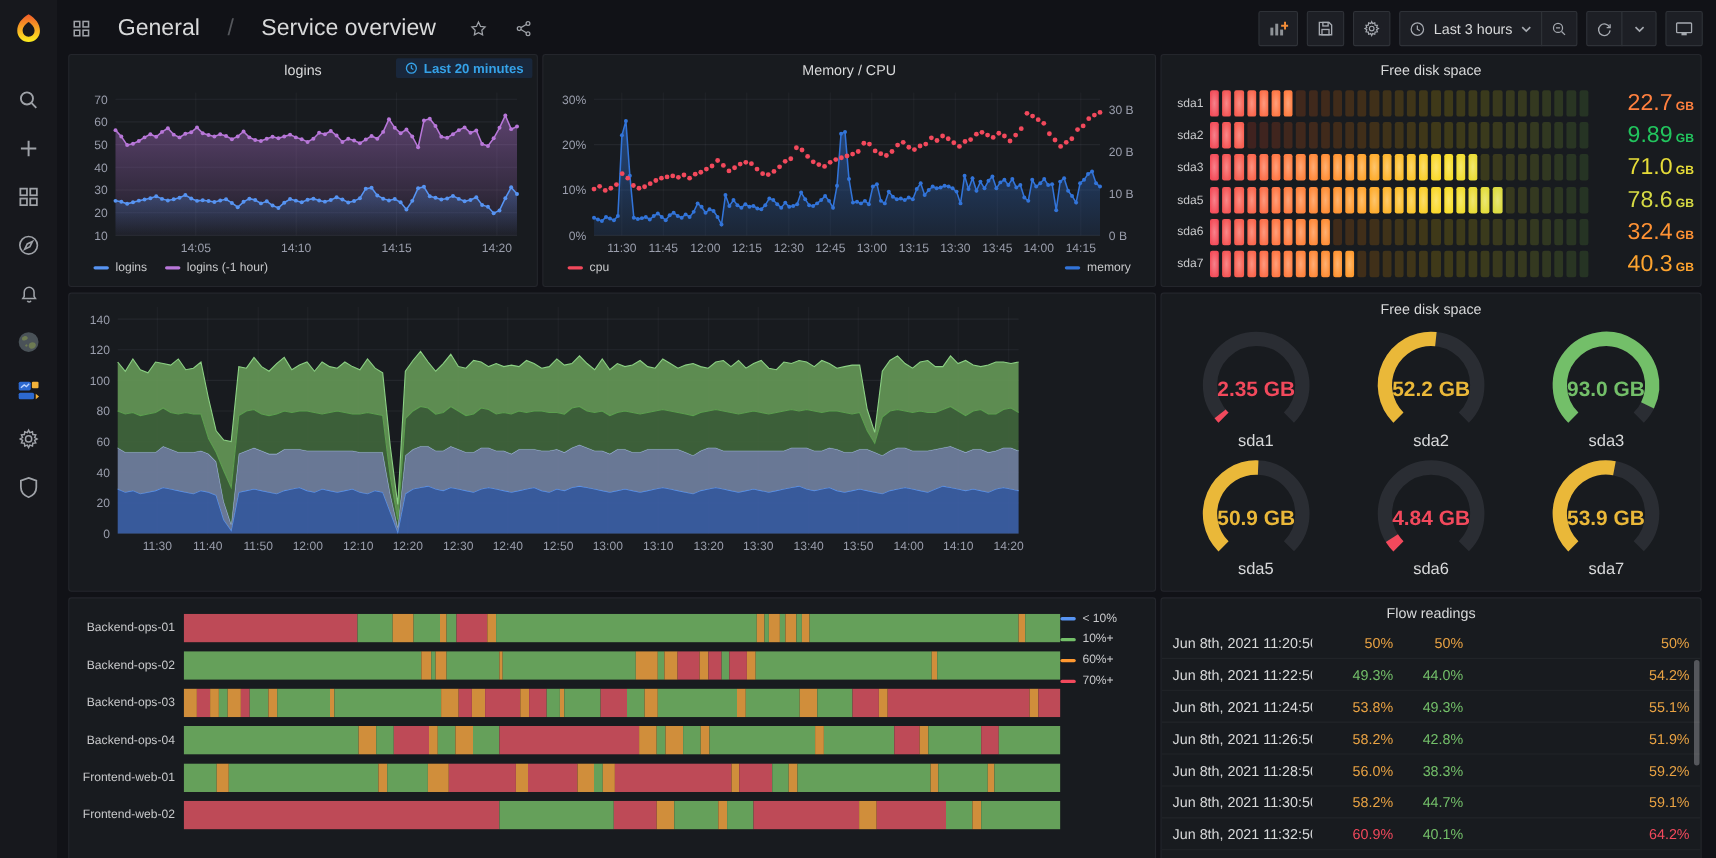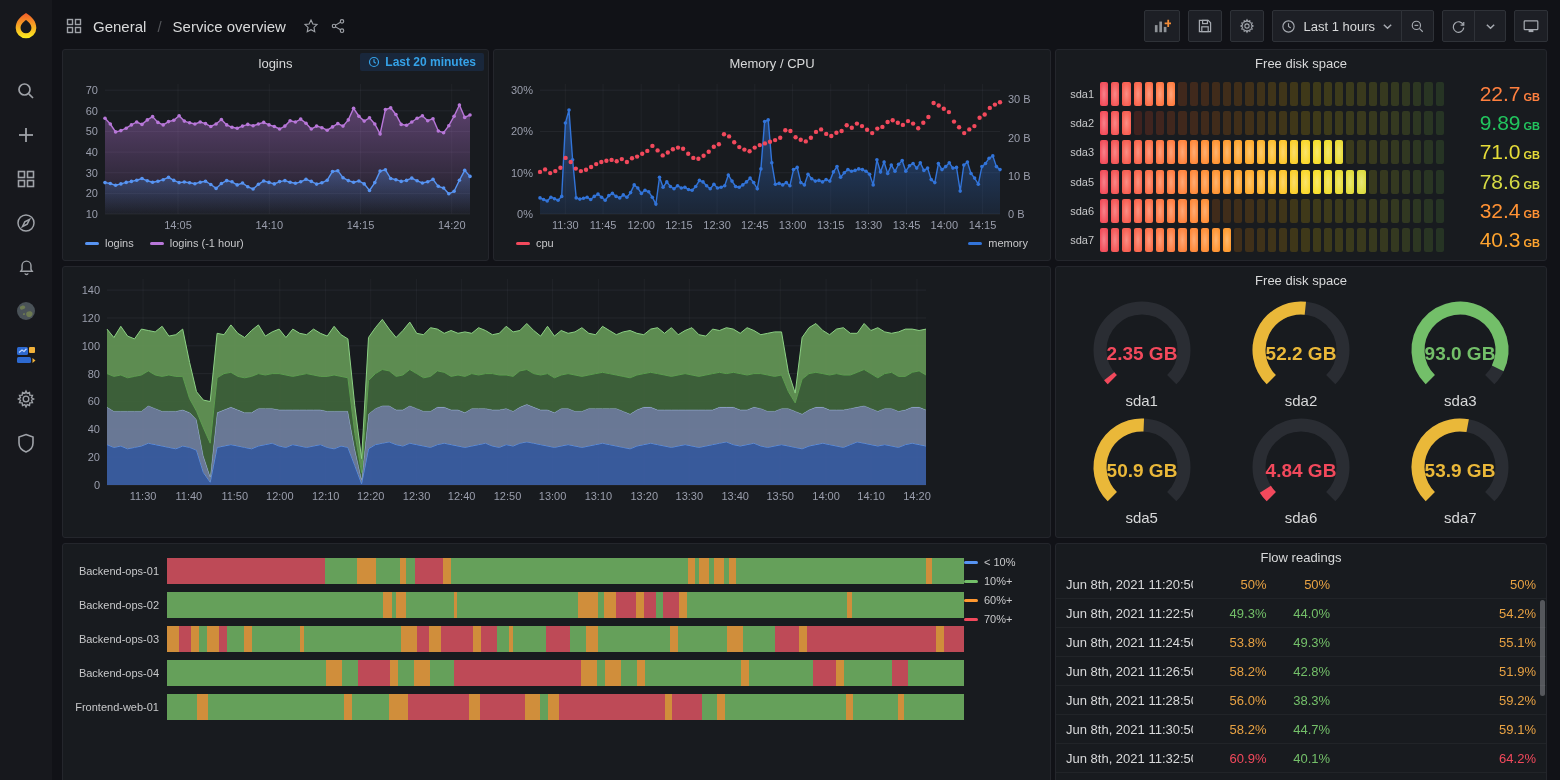--- a/index.html
+++ b/index.html
@@ -12,21 +12,21 @@
   
   .sidebar { position:absolute; left:0; top:0; bottom:0; width:52px; background:#17181d; z-index:5;
     display:flex; flex-direction:column; align-items:center; }
   .logo { width:52px; height:52px; display:flex; align-items:center; justify-content:center; cursor:pointer; }
   .side-icons { margin-top:24px; display:flex; flex-direction:column; gap:14px; align-items:center; }
   .sicon { width:36px; height:30px; display:flex; align-items:center; justify-content:center;
     color:#9fa2a8; cursor:pointer; border-radius:2px; }
   
   .topnav { position:absolute; left:52px; right:0; top:0; height:52px; display:flex; align-items:center;
     padding:0 12px 0 14px; }
-  .crumb { display:flex; align-items:center; gap:11px; font-size:15px; color:#d8d9da; }
+  .crumb { display:flex; align-items:center; gap:25px; font-size:21px; color:#d8d9da; }
   .crumb .sep { color:#55575c; }
   .crumb-ic { color:#9fa2a8; display:flex; cursor:pointer; }
   .crumb span.link { cursor:pointer; }
   .toolbar { margin-left:auto; display:flex; align-items:center; gap:8px; }
   .tgroup { display:flex; }
   .tbtn { height:32px; min-width:32px; padding:0 8px; background:#1d1f25; border:1px solid #2f3238;
     border-radius:2px; color:#a6aab1; display:flex; align-items:center; justify-content:center; gap:7px;
     font-size:13px; cursor:pointer; white-space:nowrap; }
   .tgroup .tbtn + .tbtn { margin-left:-1px; border-top-left-radius:0; border-bottom-left-radius:0; }
   .tgroup .tbtn:first-child { border-top-right-radius:0; border-bottom-right-radius:0; }
@@ -206,21 +206,21 @@
           <circle cx="12" cy="12" r="3.2"></circle>
           <path d="M12 2.5 L13.3 5.2 L16.2 4.2 L16.6 7.3 L19.8 7.6 L18.6 10.5 L21.2 12 L18.6 13.5 L19.8 16.4 L16.6 16.7 L16.2 19.8 L13.3 18.8 L12 21.5 L10.7 18.8 L7.8 19.8 L7.4 16.7 L4.2 16.4 L5.4 13.5 L2.8 12 L5.4 10.5 L4.2 7.6 L7.4 7.3 L7.8 4.2 L10.7 5.2 Z"></path>
         </svg>
     </div>
     <div class="tgroup">
       <div class="tbtn">
         <svg width="15" height="15" viewBox="0 0 20 20" fill="none" stroke="currentColor" stroke-width="1.5">
             <circle cx="10" cy="10" r="7.5"></circle>
             <path d="M10 5.5 V10 L13 12"></path>
           </svg>
-        <b>Last 1 hours</b>
+        <b>Last 3 hours</b>
         <svg width="11" height="11" viewBox="0 0 12 12" fill="none" stroke="currentColor" stroke-width="1.6">
             <path d="M2 4 L6 8 L10 4"></path>
           </svg>
       </div>
       <div class="tbtn">
         <svg width="15" height="15" viewBox="0 0 20 20" fill="none" stroke="currentColor" stroke-width="1.5">
             <circle cx="8.5" cy="8.5" r="5.5"></circle>
             <line x1="12.8" y1="12.8" x2="17" y2="17"></line>
             <line x1="6" y1="8.5" x2="11" y2="8.5"></line>
           </svg>
@@ -1228,20 +1228,38 @@
               <div class="st-seg" style="flex-grow: 37.8; background: rgb(190, 74, 87);"></div>
               <div class="st-seg" style="flex-grow: 18.9; background: rgb(101, 160, 90);"></div>
               <div class="st-seg" style="flex-grow: 9.5; background: rgb(208, 142, 59);"></div>
               <div class="st-seg" style="flex-grow: 151.4; background: rgb(101, 160, 90);"></div>
               <div class="st-seg" style="flex-grow: 9.5; background: rgb(208, 142, 59);"></div>
               <div class="st-seg" style="flex-grow: 56.8; background: rgb(101, 160, 90);"></div>
               <div class="st-seg" style="flex-grow: 6.6; background: rgb(208, 142, 59);"></div>
               <div class="st-seg" style="flex-grow: 75.7; background: rgb(101, 160, 90);"></div>
             </div>
           </div>
+          <div class="st-row">
+            <div class="st-label">Frontend-web-02</div>
+            <div class="st-bar">
+              <div class="st-seg" style="flex-grow: 360; background: rgb(190, 74, 87);"></div>
+              <div class="st-seg" style="flex-grow: 130; background: rgb(101, 160, 90);"></div>
+              <div class="st-seg" style="flex-grow: 50; background: rgb(190, 74, 87);"></div>
+              <div class="st-seg" style="flex-grow: 20; background: rgb(208, 142, 59);"></div>
+              <div class="st-seg" style="flex-grow: 50; background: rgb(101, 160, 90);"></div>
+              <div class="st-seg" style="flex-grow: 10; background: rgb(208, 142, 59);"></div>
+              <div class="st-seg" style="flex-grow: 30; background: rgb(101, 160, 90);"></div>
+              <div class="st-seg" style="flex-grow: 120; background: rgb(190, 74, 87);"></div>
+              <div class="st-seg" style="flex-grow: 20; background: rgb(208, 142, 59);"></div>
+              <div class="st-seg" style="flex-grow: 80; background: rgb(190, 74, 87);"></div>
+              <div class="st-seg" style="flex-grow: 30; background: rgb(101, 160, 90);"></div>
+              <div class="st-seg" style="flex-grow: 10; background: rgb(208, 142, 59);"></div>
+              <div class="st-seg" style="flex-grow: 90; background: rgb(101, 160, 90);"></div>
+            </div>
+          </div>
         </div>
       <div class="vlegend" style="flex:0 0 78px" id="cpu-legend">
           <span class="li">
             <span class="sw" style="background: rgb(87, 148, 242);"></span>
             <span>&lt; 10%</span>
           </span>
           <span class="li">
             <span class="sw" style="background: rgb(115, 191, 105);"></span>
             <span>10%+</span>
           </span>

